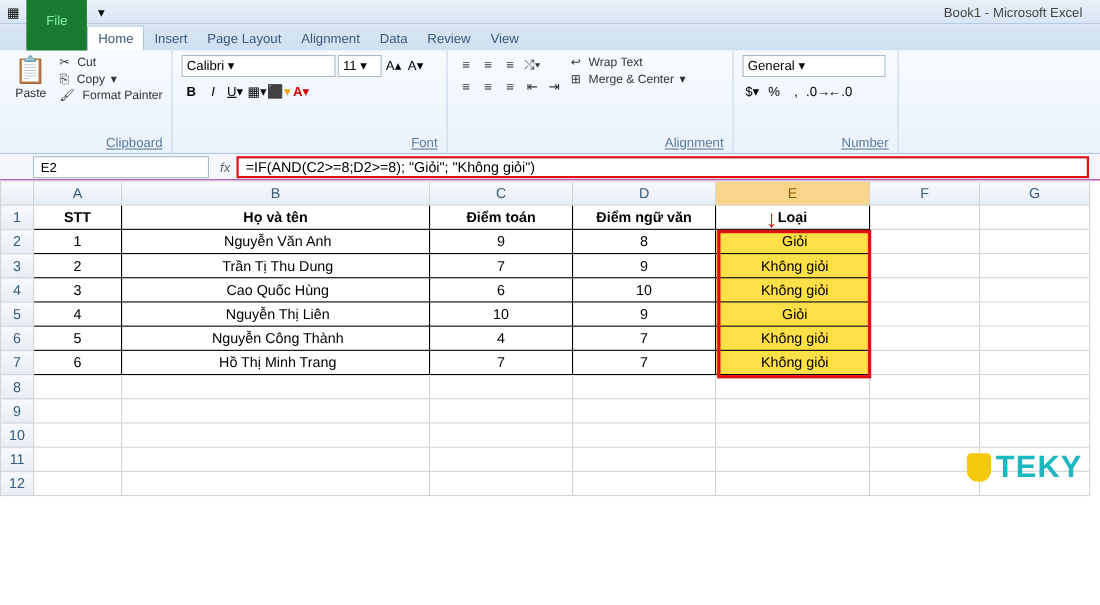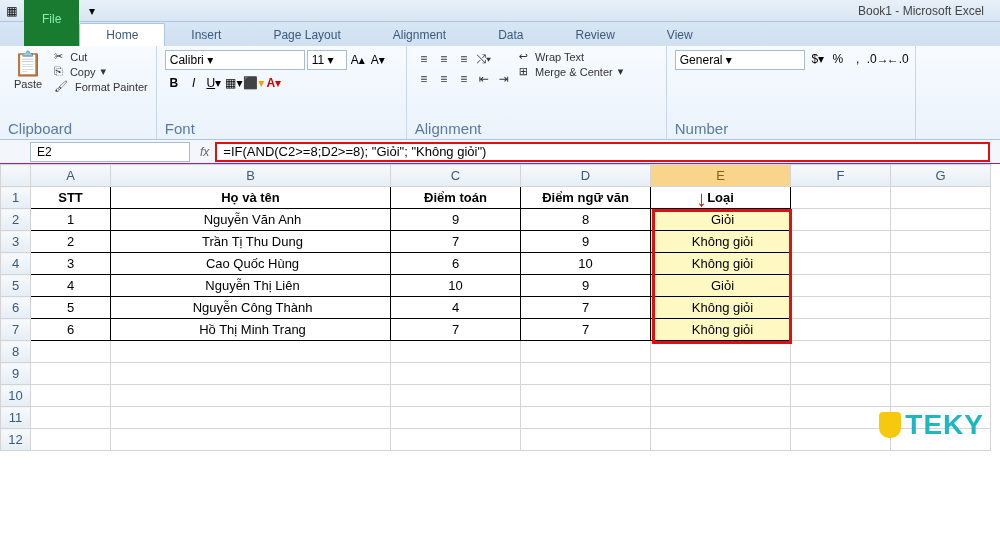--- a/index.html
+++ b/index.html
@@ -2,27 +2,27 @@
 <html><head>
 <meta charset="utf-8">
 <style>
   * { margin: 0; padding: 0; box-sizing: border-box; font-family: "Segoe UI", Tahoma, sans-serif; }
   body { background: #fff; width: 1000px; height: 550px; overflow: hidden; font-size: 12px; }
   .titlebar { height: 22px; background: linear-gradient(#e8f0f8,#d8e6f4); display: flex; align-items: center; padding: 0 4px; border-bottom: 1px solid #b0c4de; }
   .qat { display: flex; gap: 4px; align-items: center; }
   .qat-icon { width: 16px; height: 16px; display: inline-flex; align-items: center; justify-content: center; font-size: 12px; }
   .title-text { margin-left: auto; margin-right: 12px; color: #444; font-size: 12px; }
   .tabs { height: 24px; display: flex; align-items: flex-end; background: linear-gradient(#d8e6f4,#cfe0f1); padding-left: 4px; }
-  .tab { padding: 4px 26px; font-size: 12px; color: #3b5a7a; cursor: default; }
+  .tab { padding: 4px 9px; font-size: 12px; color: #3b5a7a; cursor: default; }
   .tab.file { background: #197b30; color: #86efac; border-radius: 2px 2px 0 0; padding: 20px 18px; margin-left: 20px; }
   .tab.active { background: #fff; border: 1px solid #b0c4de; border-bottom: none; border-radius: 2px 2px 0 0; }
   .ribbon { height: 94px; background: linear-gradient(#f7fbff,#eaf2fb); border-bottom: 1px solid #b0c4de; display: flex; }
   .group { border-right: 1px solid #c8d6e8; padding: 4px 8px 2px 8px; display: flex; flex-direction: column; }
   .group-body { flex: 1; display: flex; gap: 6px; align-items: flex-start; }
-  .group-label { text-align: left; font-size: 15px; color: #5a7aa0; padding-top: 2px; }
+  .group-label { text-align: right; font-size: 12px; color: #5a7aa0; padding-top: 2px; text-decoration: underline; }
   .btn-col { display: flex; flex-direction: column; gap: 2px; font-size: 11px; color: #333; }
   .btn-row { display: flex; gap: 2px; align-items: center; }
   .big-btn { width: 40px; text-align: center; font-size: 11px; color: #333; }
   .big-btn .ic { font-size: 24px; display: block; }
   .combo { border: 1px solid #abc; background: #fff; height: 20px; font-size: 12px; padding: 0 4px; display: inline-flex; align-items: center; }
   .ic-sm { width: 18px; height: 18px; display: inline-flex; align-items: center; justify-content: center; font-size: 12px; border: 1px solid transparent; }
   .namebox-row { height: 24px; border-bottom: 1px solid #a21caf; display: flex; align-items: center; background: #f3f6fa; }
   .namebox { width: 160px; border: 1px solid #abc; background: #fff; height: 20px; margin: 0 4px 0 30px; padding: 0 6px; font-size: 12px; display: flex; align-items: center; }
   .fx { font-style: italic; color: #666; margin: 0 6px; }
   .formula { flex: 1; border: 2px solid #e01010; background: #fff; height: 20px; margin-right: 10px; padding: 0 6px; font-size: 13px; color: #000; display: flex; align-items: center; }
@@ -31,21 +31,21 @@
   .sheet th, .sheet td { border: 1px solid #d4d4d4; height: 22px; font-size: 13px; background: #fff; }
   .colhead, .rowhead { background: linear-gradient(#f7fafd,#e6edf5) !important; text-align: center; color: #3a5a7a; font-weight: normal; }
   .colhead.sel { background: #f8d58a !important; color: #935c00; }
   .corner { width: 30px; background: linear-gradient(#f7fafd,#e6edf5) !important; }
   .rowhead { width: 30px; }
   .c-A { width: 80px; } .c-B { width: 280px; } .c-C { width: 130px; } .c-D { width: 130px; } .c-E { width: 140px; } .c-F { width: 100px; } .c-G { width: 100px; }
   .data-border td.db { border: 1px solid #000; }
   .hcell { text-align: center; font-weight: bold; }
   .lcell { text-align: center; padding-left: 4px; }
   .ccell { text-align: center; }
-  .sel-range td.selE { background: #fef9c3; }
+  .sel-range td.selE { background: #fde047; }
   .red-outline { position: absolute; border: 3px solid #e01010; pointer-events: none; }
   .arrow-down { position: absolute; color: #e01010; font-size: 22px; font-weight: bold; pointer-events: none; }
   .watermark { position: absolute; right: 16px; bottom: 10px; font-size: 28px; font-weight: 800; color: #1eb7bf; letter-spacing: 1px; display: flex; align-items: center; gap: 4px;}
   .watermark .dot { width: 22px; height: 26px; background: #f6c90e; border-radius: 4px 4px 10px 10px; position: relative; }
 </style>
 </head>
 <body>
 
 <div class="titlebar">
   <div class="qat">
@@ -125,21 +125,21 @@
       </div>
       <div class="btn-col">
         <div class="btn-row"><span>↩</span>&nbsp;<span>Wrap Text</span></div>
         <div class="btn-row"><span>⊞</span>&nbsp;<span>Merge &amp; Center</span>&nbsp;▾</div>
       </div>
     </div>
     <div class="group-label">Alignment</div>
   </div>
 
   <div class="group" style="min-width:150px">
-    <div class="group-body" style="flex-direction:row;gap:4px">
+    <div class="group-body" style="flex-direction:column;gap:4px">
       <span class="combo" style="width:130px"><span>General</span>&nbsp;▾</span>
       <div class="btn-row">
         <span class="ic-sm">$▾</span>
         <span class="ic-sm">%</span>
         <span class="ic-sm">,</span>
         <span class="ic-sm">.0→</span>
         <span class="ic-sm">←.0</span>
       </div>
     </div>
     <div class="group-label">Number</div>

